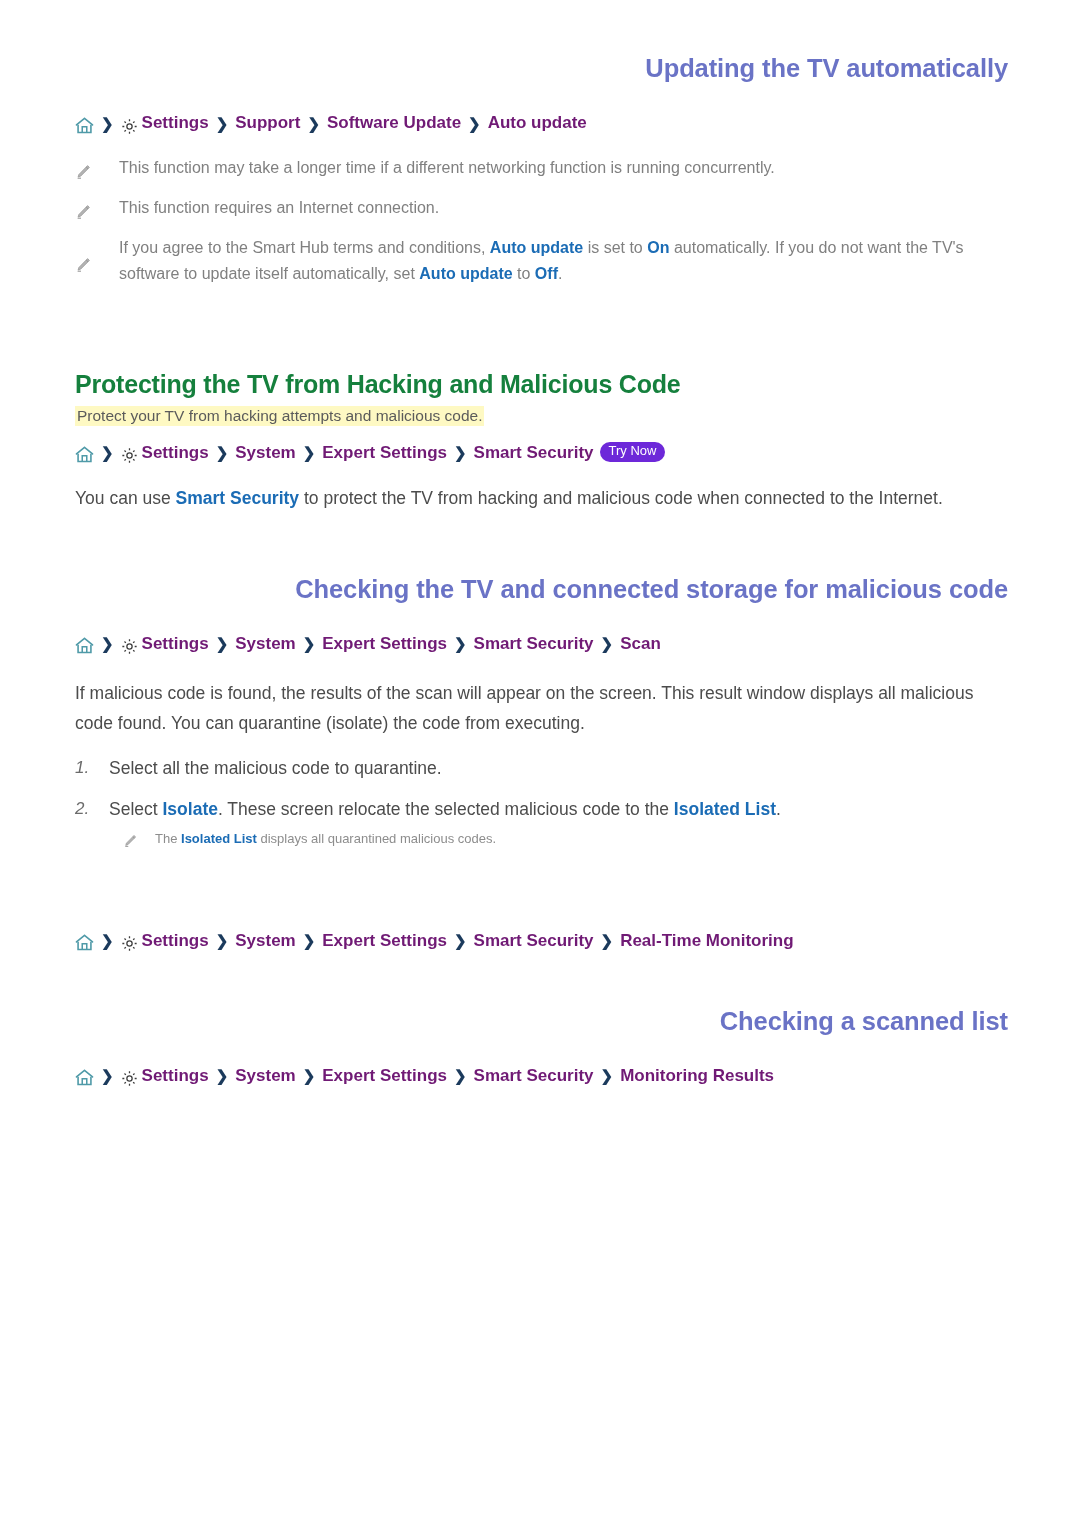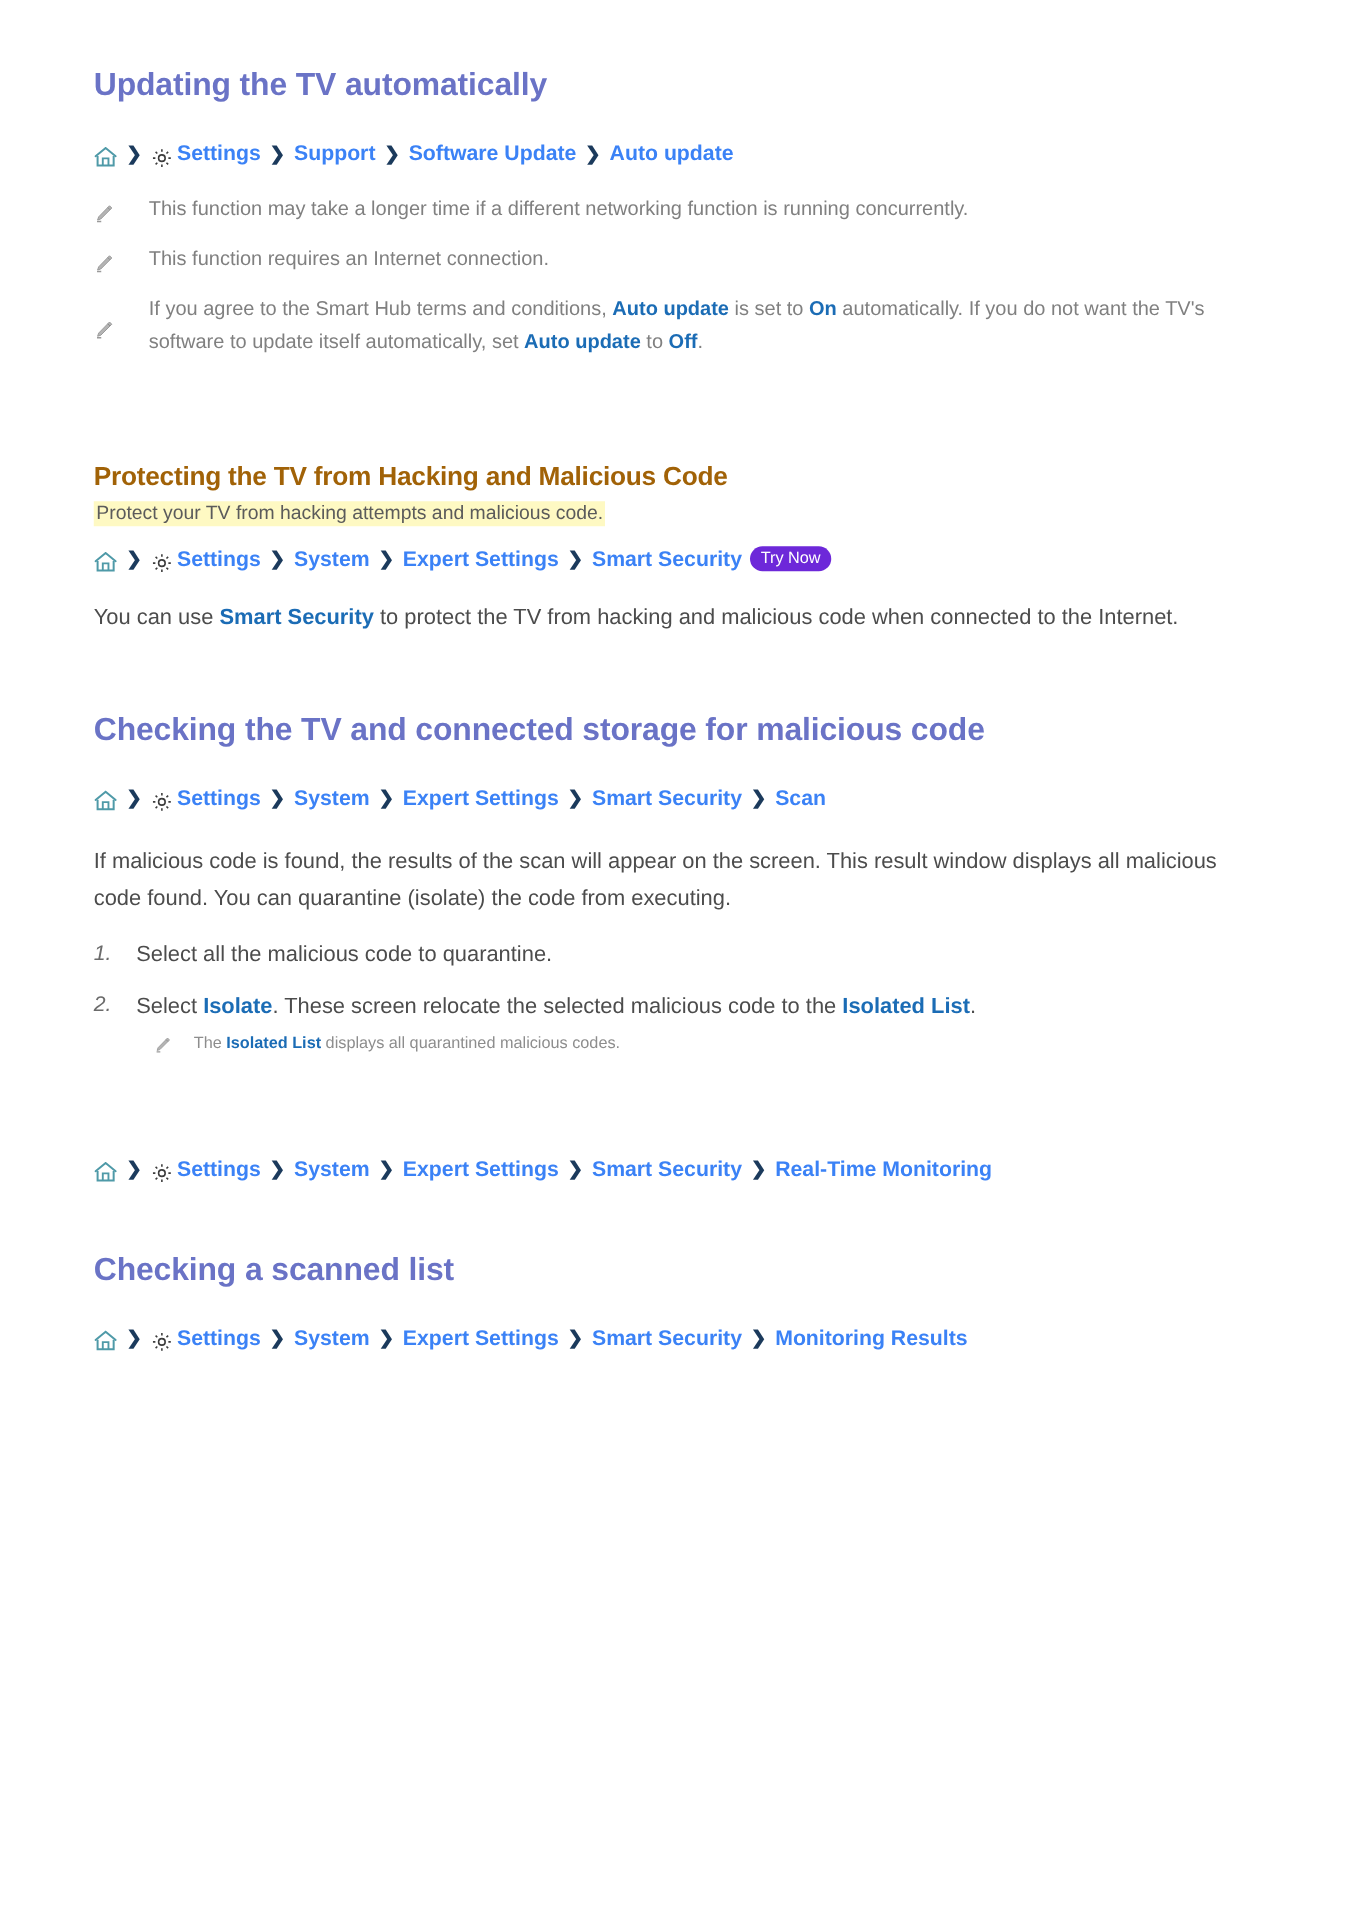--- a/index.html
+++ b/index.html
@@ -15,34 +15,35 @@
     position: relative;
     overflow: hidden;
   }
   .page {
     padding: 52px 72px 0 75px;
     box-sizing: border-box;
   }
 
   
   h1.doc-h1 {
-    font-size: 21px;
+    font-size: 25px;
     font-weight: bold;
-    color: #a16207;
+    color: #15803d;
     margin: 0 0 4px 0;
     letter-spacing: -0.2px;
     line-height: 1.25;
   }
   h2.doc-h2 {
     font-size: 25.5px;
     font-weight: bold;
     color: #6a73c6;
     margin: 0;
     line-height: 1.3;
     letter-spacing: -0.1px;
+    text-align: right;
   }
   .subtitle {
     font-size: 15.5px;
     color: #5b5b5b;
     margin: 0;
     line-height: 1.5;
   }
   .subtitle .hl {
     background: #fef9c3;
     padding: 1px 2px 2px 2px;
@@ -53,21 +54,21 @@
     font-size: 17px;
     color: #1b6cb5;
     font-weight: bold;
     line-height: 1.4;
     display: flex;
     align-items: center;
     flex-wrap: wrap;
     white-space: nowrap;
   }
   .breadcrumb .crumb {
-    color: #3b82f6;
+    color: #701a75;
   }
   .breadcrumb .chev {
     color: #1b3a5c;
     font-size: 15px;
     font-weight: bold;
     margin: 0 7px;
     display: inline-block;
   }
   .home-icon {
     display: inline-block;

